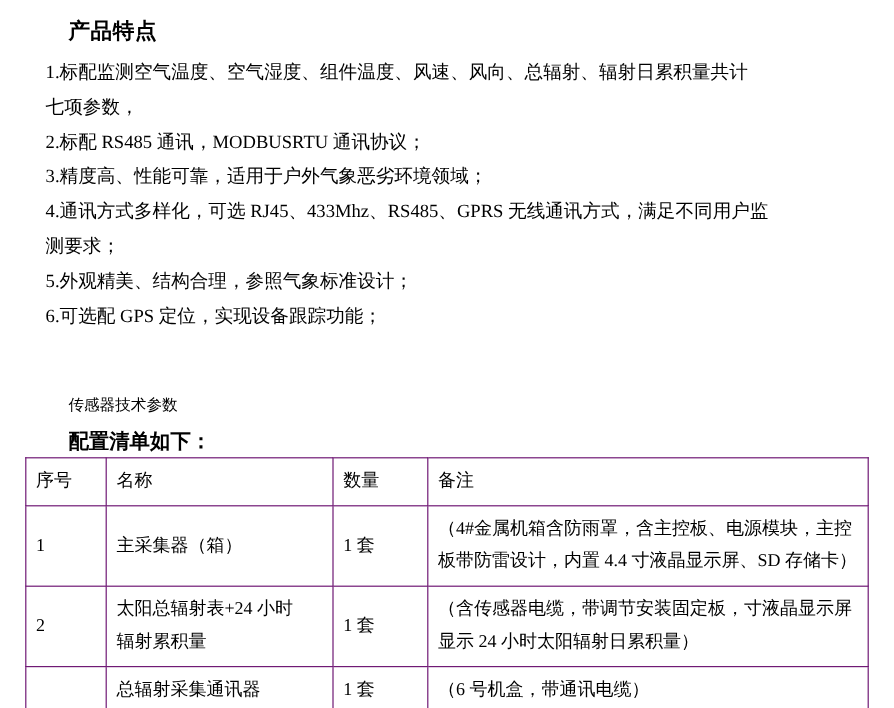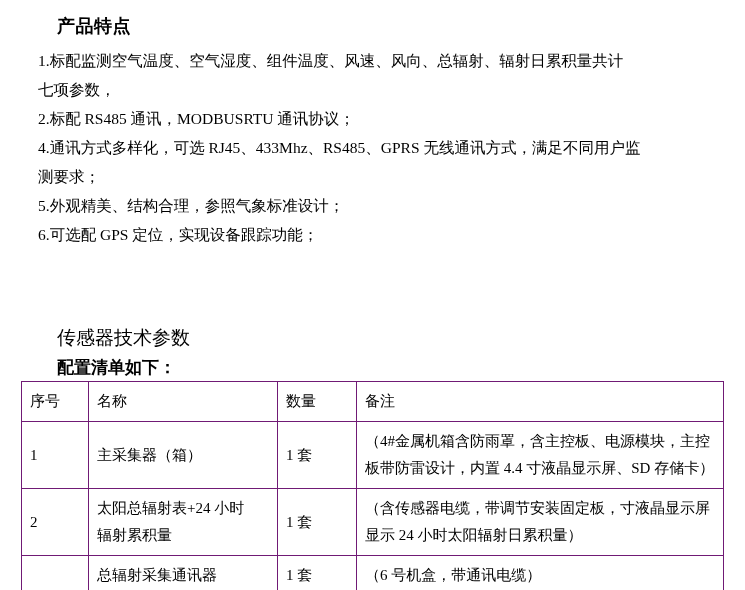--- a/index.html
+++ b/index.html
@@ -43,21 +43,21 @@
     font-size: 15.5px;
     line-height: 29px;
     padding: 0;
     margin: 0;
     white-space: nowrap;
   }
   .subtitle-plain {
     position: absolute;
     left: 57px;
     top: 325px;
-    font-size: 19px;
+    font-size: 13px;
     line-height: 26px;
   }
   .subtitle-bold {
     position: absolute;
     left: 57px;
     top: 356px;
     font-size: 17px;
     font-family: "Liberation Sans", sans-serif;
     font-weight: bold;
   }
@@ -103,20 +103,21 @@
 <body>
 
 <div class="page">
 
   <div class="section-title">产品特点</div>
 
   <div class="features">
     <div class="feature-line">1.标配监测空气温度、空气湿度、组件温度、风速、风向、总辐射、辐射日累积量共计</div>
     <div class="feature-line">七项参数，</div>
     <div class="feature-line">2.标配 RS485 通讯，MODBUSRTU 通讯协议；</div>
+    <div class="feature-line">3.精度高、性能可靠，适用于户外气象恶劣环境领域；</div>
     <div class="feature-line">4.通讯方式多样化，可选 RJ45、433Mhz、RS485、GPRS 无线通讯方式，满足不同用户监</div>
     <div class="feature-line">测要求；</div>
     <div class="feature-line">5.外观精美、结构合理，参照气象标准设计；</div>
     <div class="feature-line">6.可选配 GPS 定位，实现设备跟踪功能；</div>
   </div>
 
   <div class="subtitle-plain">传感器技术参数</div>
   <div class="subtitle-bold">配置清单如下：</div>
 
   <table class="config">

